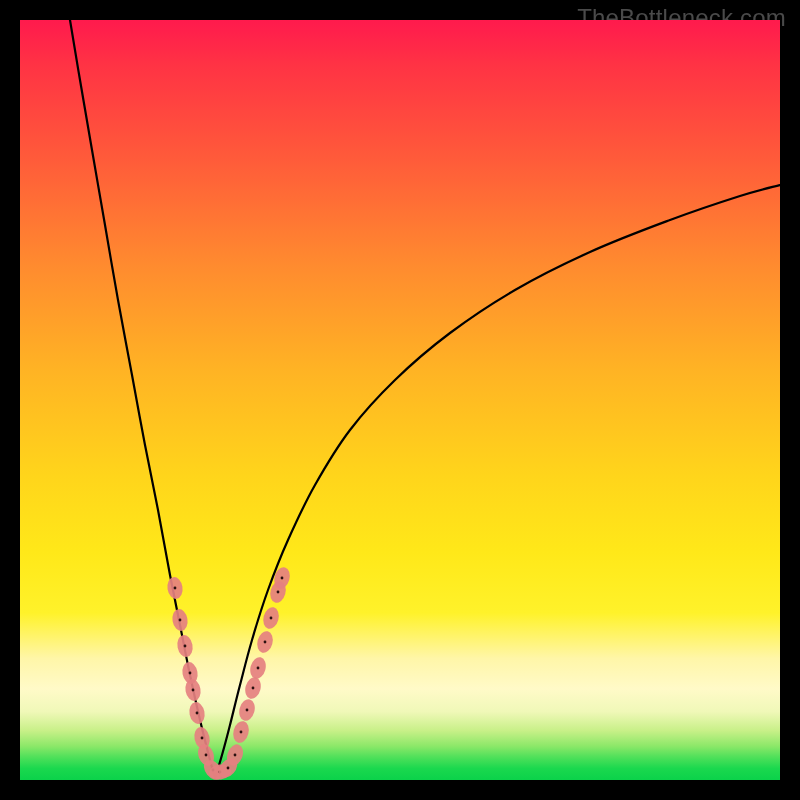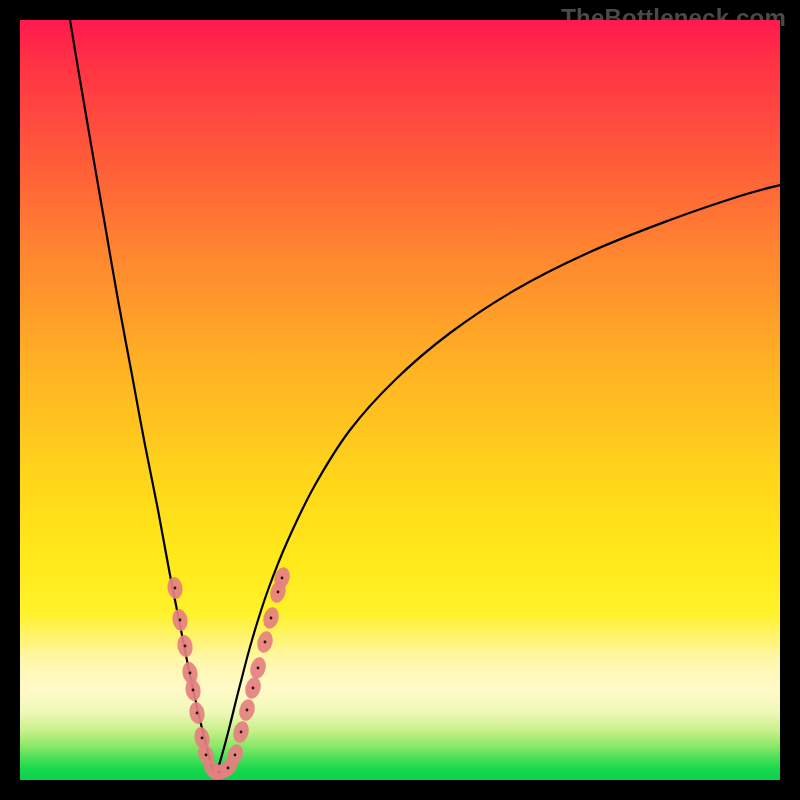--- a/index.html
+++ b/index.html
@@ -56,21 +56,21 @@
     top: 0;
     width: 100%;
     height: 100%;
   }
   .branding {
     position: absolute;
     top: 4px;
     right: 14px;
     color: #4a4a4a;
     font-size: 24px;
-    font-weight: 700;
+    font-weight: 400;
     letter-spacing: 0.2px;
     margin-left: 8px;
   }
 </style>
 </head>
 <body>
 
 <div class="canvas">
   <div class="branding">TheBottleneck.com</div>
 

